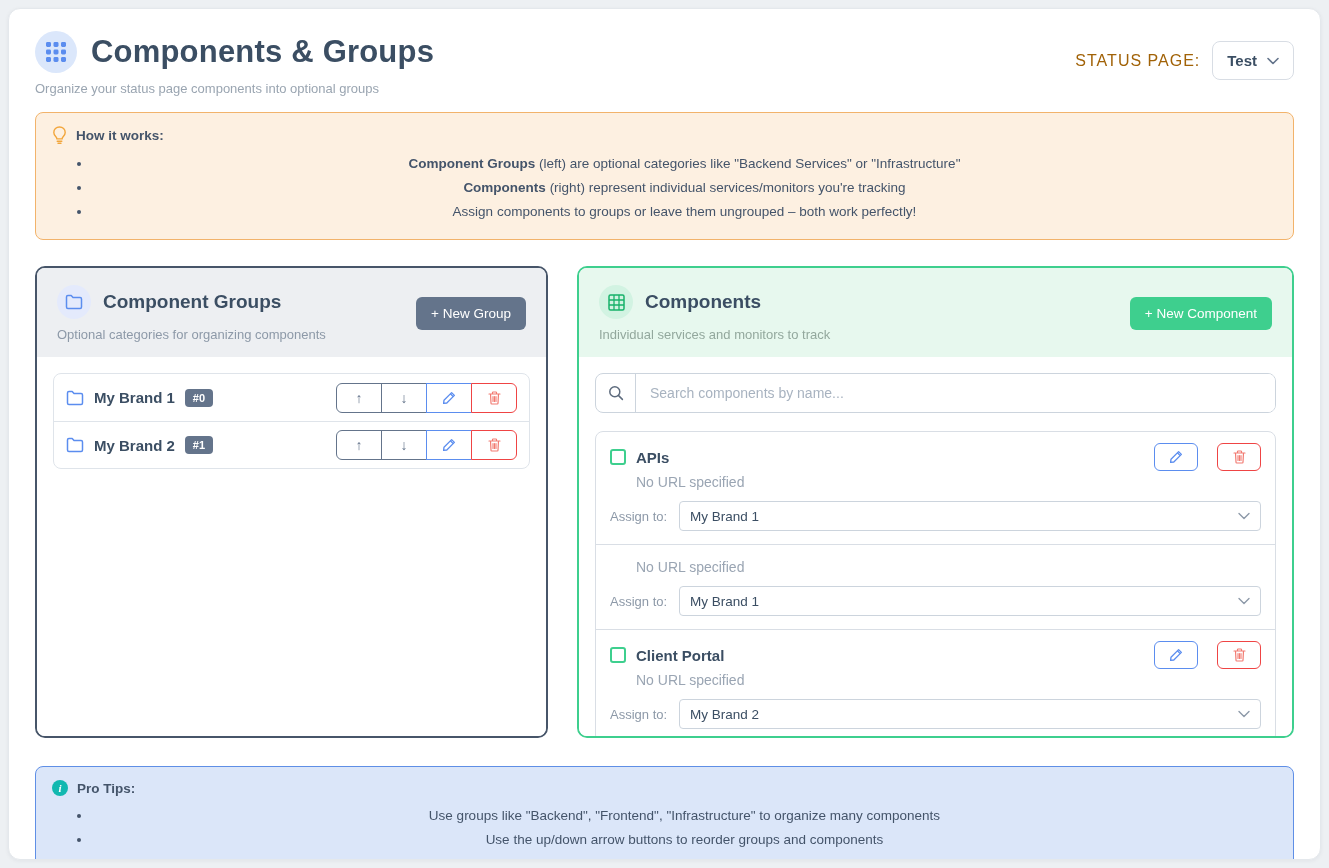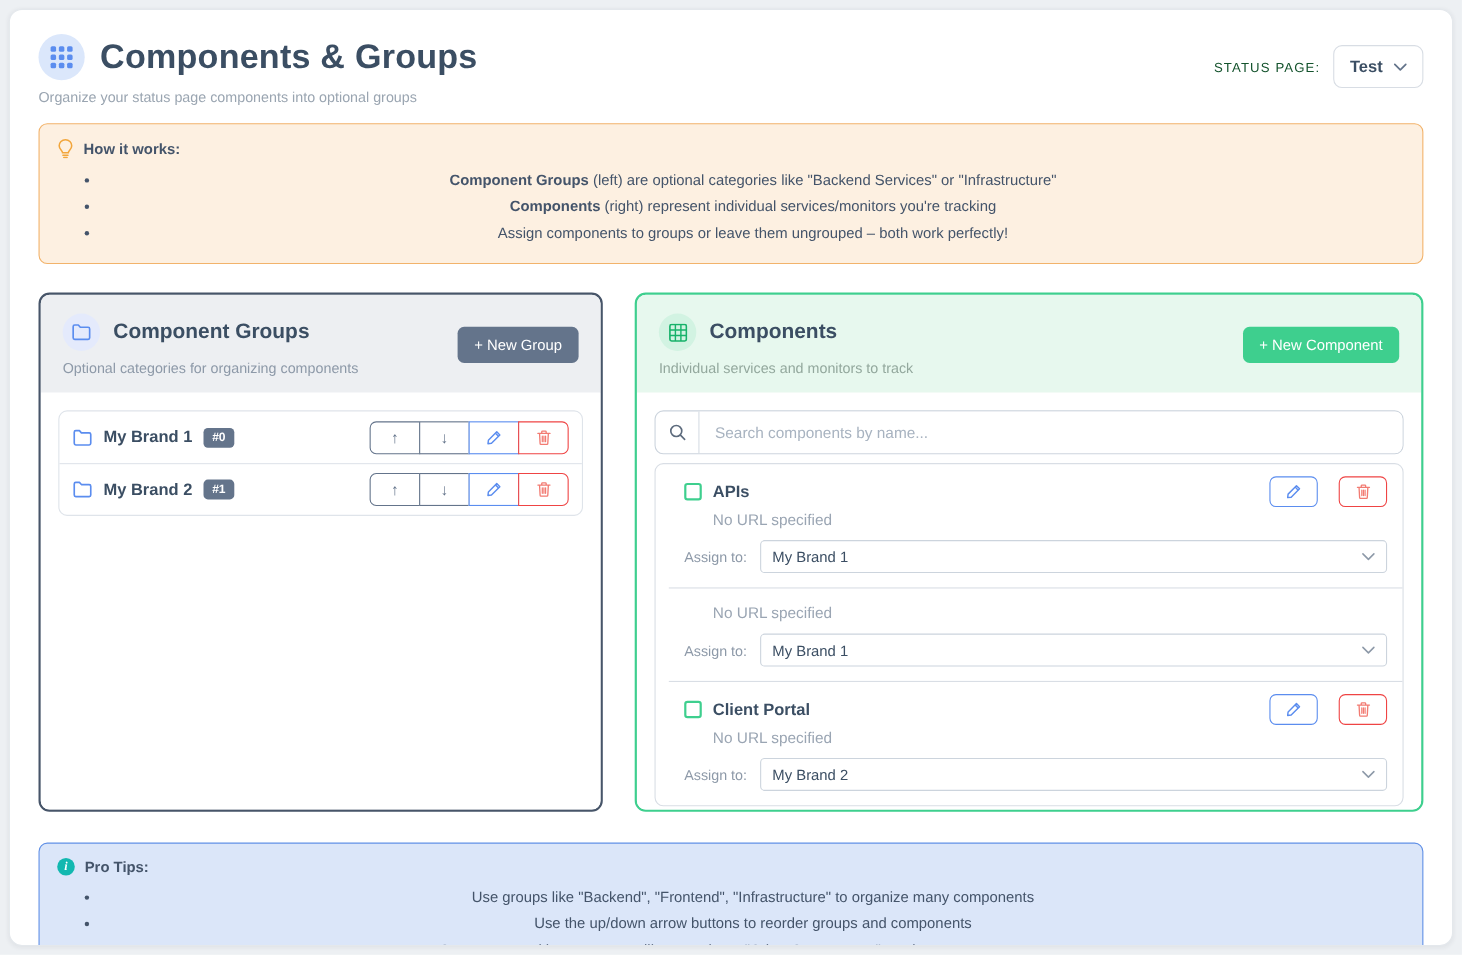--- a/index.html
+++ b/index.html
@@ -23,21 +23,21 @@
   
   .hdr { display: flex; justify-content: space-between; align-items: flex-start; }
   .hdr-left .title-row { display: flex; align-items: center; gap: 14px; }
   .app-icon {
     width: 42px; height: 42px; border-radius: 50%;
     background: #dbe7fb; display: flex; align-items: center; justify-content: center;
   }
   .page-title { font-size: 31px; font-weight: 700; color: #3b4e63; letter-spacing: .2px; }
   .page-subtitle { font-size: 13px; color: #9aa5b1; margin-top: 8px; }
   .hdr-right { display: flex; align-items: center; gap: 12px; margin-top: 10px; }
-  .status-label { font-size: 12px; color: #14532d; letter-spacing: 1px; }
+  .status-label { font-size: 16px; color: #a16207; letter-spacing: 1px; }
   .status-select {
     display: flex; align-items: center; gap: 10px;
     border: 1px solid #d8dde4; border-radius: 8px;
     padding: 10px 14px; background: #fff; cursor: pointer;
     font-size: 15px; color: #3b4e63; font-weight: 600;
   }
 
   
   .callout {
     border-radius: 8px; padding: 13px 16px; margin-top: 16px;
@@ -110,21 +110,21 @@
   .search .s-icon {
     width: 40px; border-right: 1px solid #ccd4dd;
     display: flex; align-items: center; justify-content: center; color: #5d6b7d;
   }
   .search input {
     flex: 1; border: none; outline: none; padding: 0 14px;
     font-size: 14px; color: #3b4e63; font-family: inherit;
   }
   .search input::placeholder { color: #a8b3c0; }
 
-  .clist { border: 1px solid #d9dee5; border-radius: 8px; margin-top: 8px; padding-left: 12px; }
+  .clist { border: 1px solid #d9dee5; border-radius: 8px; margin-top: 18px; }
   .ccard { padding: 11px 14px 13px; }
   .ccard + .ccard { border-top: 1px solid #d9dee5; }
   .ccard .c-row1 { display: flex; align-items: center; gap: 10px; }
   .cbox {
     width: 16px; height: 16px; border: 2px solid #3ecf8e; border-radius: 3px;
     background: #fff; cursor: pointer; flex: none;
   }
   .cname { font-size: 15px; font-weight: 700; color: #3b4e63; }
   .c-row1 .spacer { flex: 1; }
   .mini-btn {

